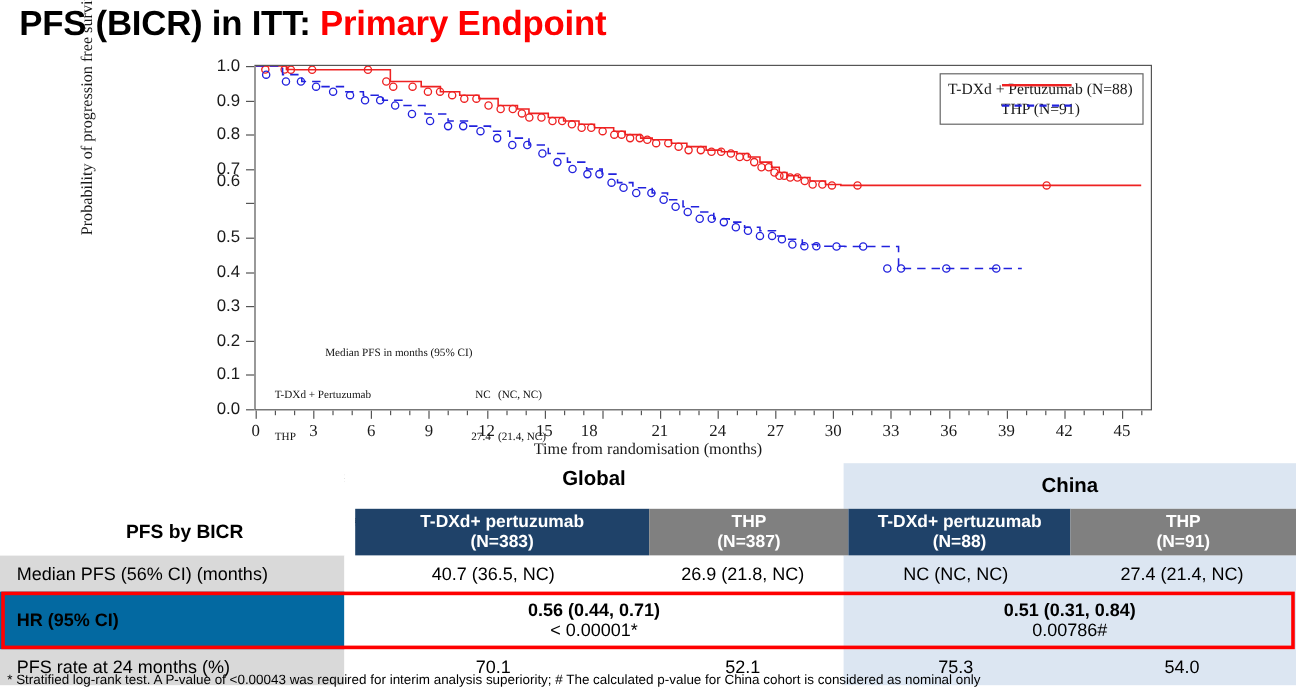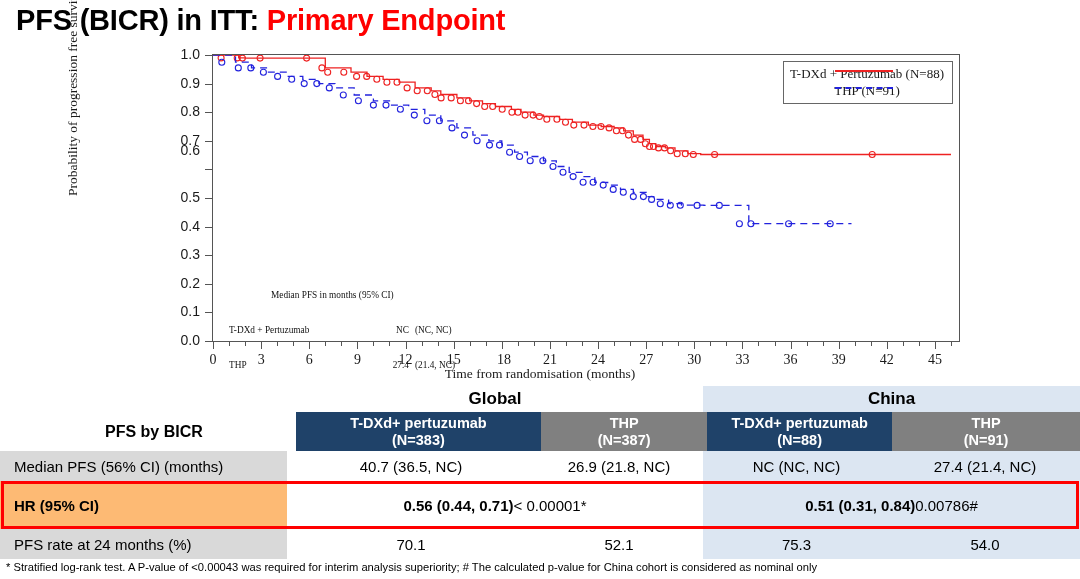--- a/index.html
+++ b/index.html
@@ -88,21 +88,21 @@
   .trow { display: flex; width: 1080px; }
   .cell { display: flex; align-items: center; justify-content: center;
           text-align: center; color: #000; }
 
   .grp-blank { width: 287px; background: #fff; }
   .grp-global { width: 416px; background: #fff; color: #000;
                 font-weight: bold; font-size: 17px;
                 display: flex; align-items: center; justify-content: center; height: 25px; }
   .grp-china  { width: 377px; background: #DCE6F2; color: #000;
                 font-weight: bold; font-size: 17px;
-                display: flex; align-items: center; justify-content: center; height: 26px; }
+                display: flex; align-items: center; justify-content: center; height: 38px; }
 
   .hdrrow { height: 39px; padding-left: 12px; }
   .h-label { width: 287px; background: #fff; display: flex; align-items: center;
              justify-content: center; font-weight: bold; font-size: 16px; color: #000; }
   .h-navy { background: #1F4269; color: #fff; font-weight: bold; font-size: 14.5px;
             line-height: 17px; }
   .h-gray { background: #808080; color: #fff; font-weight: bold; font-size: 14.5px;
             line-height: 17px; }
   .w-a { width: 248px; }  
   .w-b { width: 168px; }  
@@ -113,25 +113,25 @@
   .d-label { width: 287px; background: #D9D9D9; display: flex; align-items: center;
              padding-left: 14px; justify-content: flex-start; font-size: 15px; color: #000; }
   .d-white { background: #fff; }
   .d-blue  { background: #DCE6F2; }
 
   .hr-band { position: relative; height: 48px; }
   .hr-outline {
     position: absolute; left: 1px; top: 0; width: 1078px; height: 48px;
     border: 3px solid #FF0000; pointer-events: none;
   }
-  .hr-label { width: 287px; background: #fdba74; display: flex; flex-direction: column;
+  .hr-label { width: 287px; background: #0369a1; display: flex; flex-direction: column;
               justify-content: center; padding-left: 14px; font-size: 15px; color: #000; }
   .hr-label .l1 { font-weight: bold; }
   .hr-label .l2 { padding-left: 14px; }
-  .hr-val { display: flex; align-items: center;
+  .hr-val { display: flex; flex-direction: column; align-items: center;
             justify-content: center; font-size: 15px; }
   .hr-val .v1 { font-weight: bold; }
   .hr-w-global { width: 416px; background: #fff; }
   .hr-w-china  { width: 377px; background: #DCE6F2; }
 
   .footnote {
     position: absolute; left: 6px; top: 561px;
     font-size: 11.2px; color: #000; white-space: nowrap;
   }
   svg.curves { position: absolute; left: 0; top: 0; }
@@ -193,21 +193,21 @@
         <div class="xtick-minor" style="left: 389.473px; top: 298px;"></div>
         <div class="xtick-major" style="left: 405.516px; top: 298px;"></div>
         <div class="xtick-lbl" style="left: 385.516px; top: 308px;">12</div>
         <div class="xtick-minor" style="left: 421.559px; top: 298px;"></div>
         <div class="xtick-minor" style="left: 437.602px; top: 298px;"></div>
         <div class="xtick-major" style="left: 453.645px; top: 298px;"></div>
         <div class="xtick-lbl" style="left: 433.645px; top: 308px;">15</div>
         <div class="xtick-minor" style="left: 469.688px; top: 298px;"></div>
         <div class="xtick-minor" style="left: 485.731px; top: 298px;"></div>
         <div class="xtick-major" style="left: 501.774px; top: 298px;"></div>
-        <div class="xtick-lbl" style="left: 484px; top: 308px;">18</div>
+        <div class="xtick-lbl" style="left: 471px; top: 308px;">18</div>
         <div class="xtick-minor" style="left: 517.817px; top: 298px;"></div>
         <div class="xtick-minor" style="left: 533.86px; top: 298px;"></div>
         <div class="xtick-major" style="left: 549.903px; top: 298px;"></div>
         <div class="xtick-lbl" style="left: 529.903px; top: 308px;">21</div>
         <div class="xtick-minor" style="left: 565.946px; top: 298px;"></div>
         <div class="xtick-minor" style="left: 581.989px; top: 298px;"></div>
         <div class="xtick-major" style="left: 598.032px; top: 298px;"></div>
         <div class="xtick-lbl" style="left: 578.032px; top: 308px;">24</div>
         <div class="xtick-minor" style="left: 614.075px; top: 298px;"></div>
         <div class="xtick-minor" style="left: 630.118px; top: 298px;"></div>

